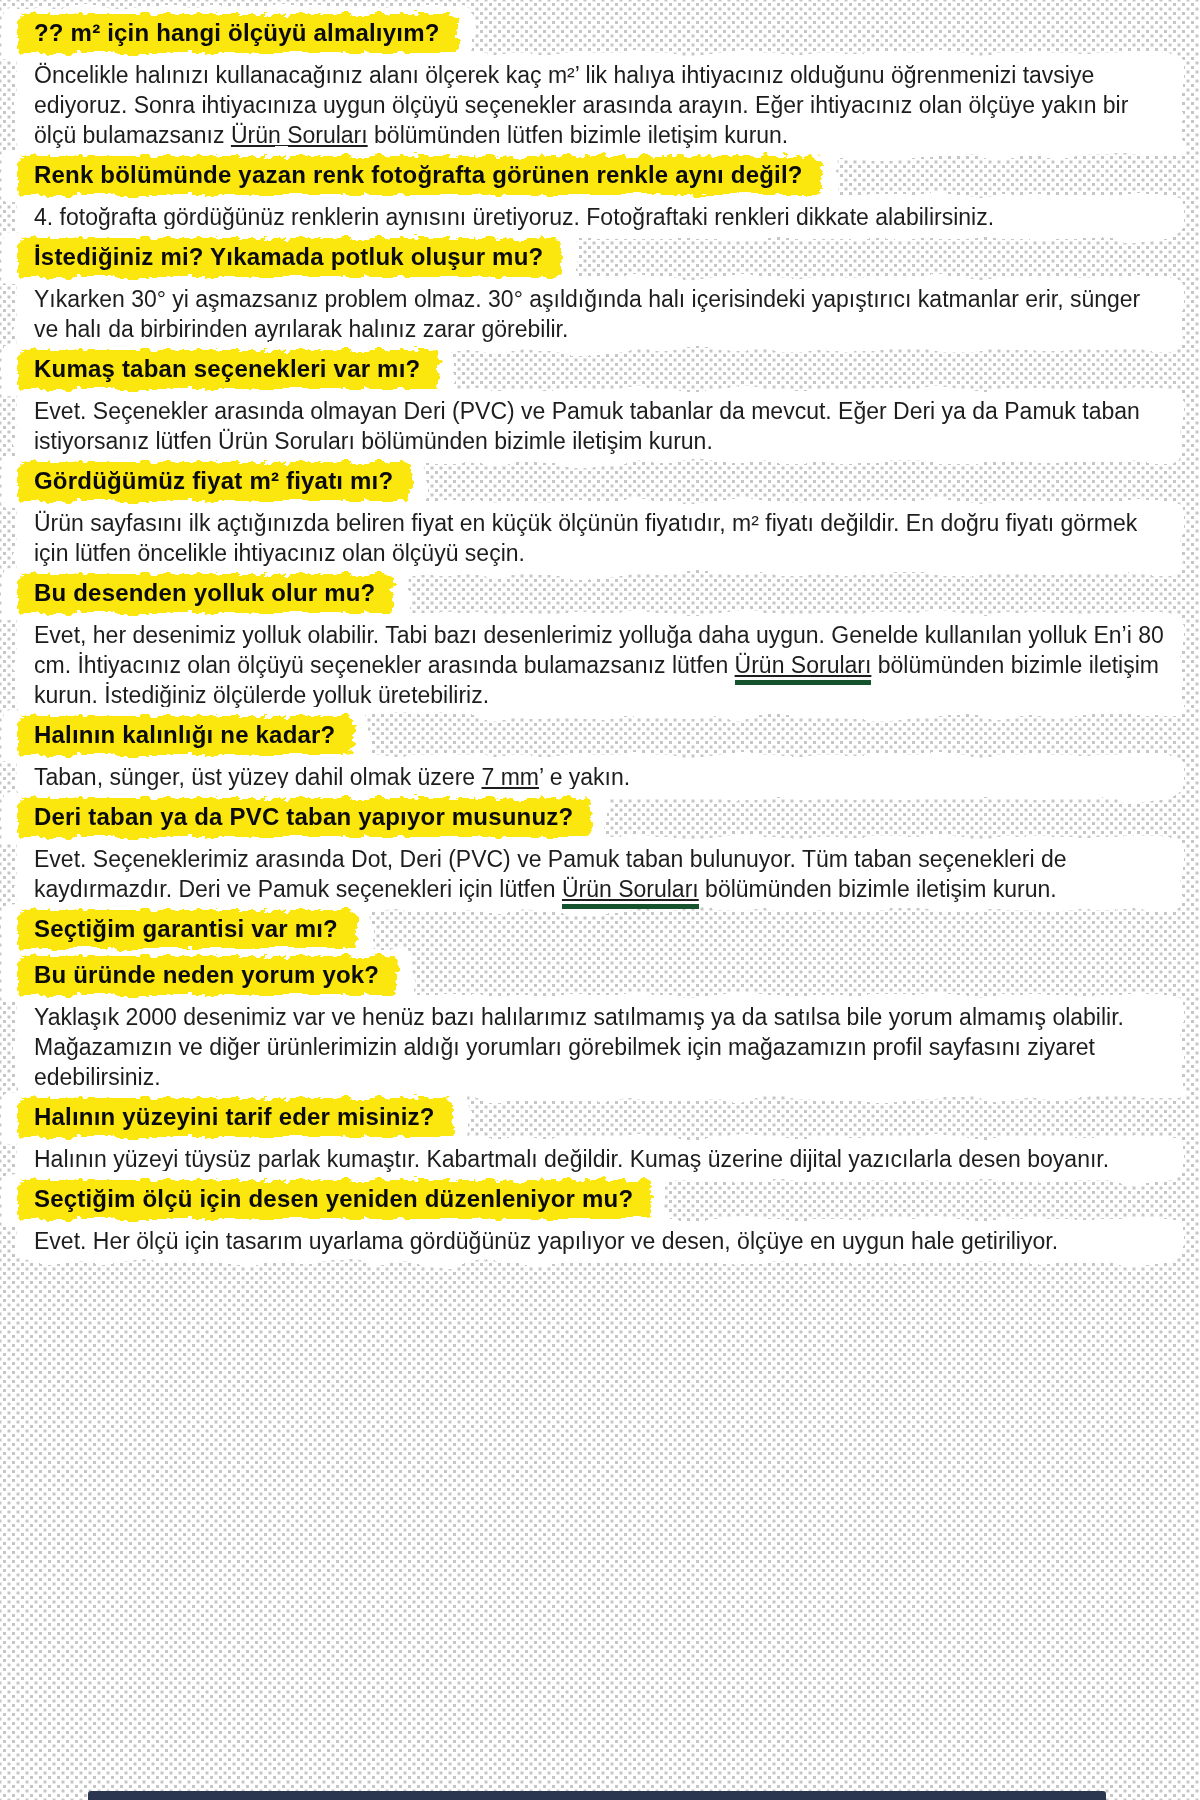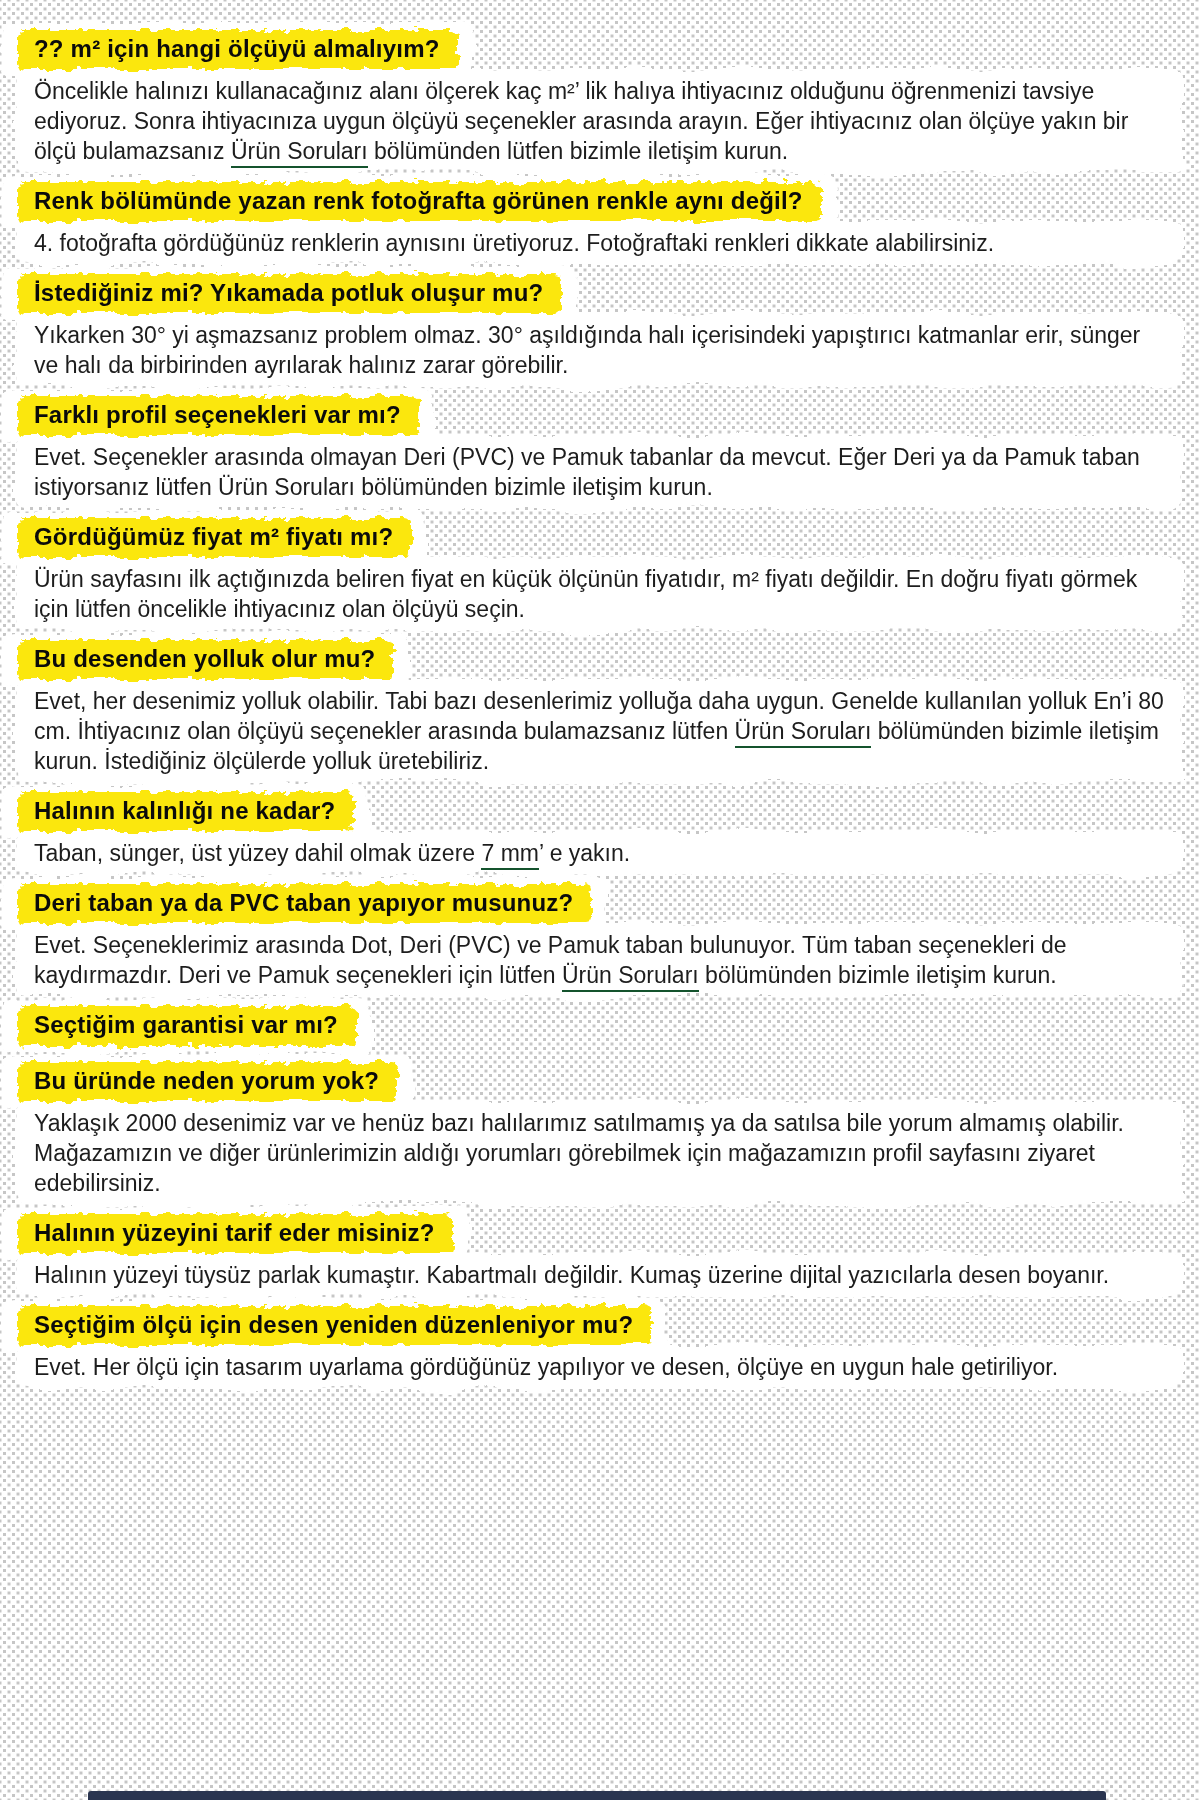--- a/index.html
+++ b/index.html
@@ -21,21 +21,21 @@
     background-position: 0 0, 4.5px 4.5px;
   }
   .content {
     position: relative;
     padding: 14px 34px 0 34px;
   }
   .sec { margin: 0 0 6px 0; }
 
   
   .q {
-    margin: 16px 0 6px -16px;
+    margin: 0 0 6px -16px;
     font-size: 24px;
     line-height: 26px;
     font-weight: bold;
     color: #0b0b0b;
     letter-spacing: 0.2px;
   }
   .hl {
     display: inline-block;
     position: relative;
     z-index: 0;
@@ -73,22 +73,23 @@
   .a::before {
     content: "";
     position: absolute;
     inset: -7px -18px;
     background: #ffffff;
     border-radius: 12px;
     z-index: -1;
     filter: url(#blob);
   }
   .u {
-    border-bottom: 2px solid #14532d;
+    border-bottom: 5px solid #14532d;
     padding-bottom: 2px;
+    text-decoration: underline;
   }
 
   .footer-bar {
     position: absolute;
     left: 88px;
     right: 94px;
     bottom: 0;
     height: 9px;
     background: var(--navy, #2a3550);
     border-radius: 3px 3px 0 0;
@@ -128,21 +129,21 @@
 
   <section class="sec">
     <h2 class="q">
       <span class="hl"><span class="q-text">İstediğiniz mi? Yıkamada potluk oluşur mu?</span></span>
     </h2>
     <p class="a">Yıkarken 30° yi aşmazsanız problem olmaz. 30° aşıldığında halı içerisindeki yapıştırıcı katmanlar erir, sünger ve halı da birbirinden ayrılarak halınız zarar görebilir.</p>
   </section>
 
   <section class="sec">
     <h2 class="q">
-      <span class="hl"><span class="q-text">Farklı profil seçenekleri var mı?</span></span>
+      <span class="hl"><span class="q-text">Kumaş taban seçenekleri var mı?</span></span>
     </h2>
     <p class="a">Evet. Seçenekler arasında olmayan Deri (PVC) ve Pamuk tabanlar da mevcut. Eğer Deri ya da Pamuk taban istiyorsanız lütfen Ürün Soruları bölümünden bizimle iletişim kurun.</p>
   </section>
 
   <section class="sec">
     <h2 class="q">
       <span class="hl"><span class="q-text">Gördüğümüz fiyat m² fiyatı mı?</span></span>
     </h2>
     <p class="a">Ürün sayfasını ilk açtığınızda beliren fiyat en küçük ölçünün fiyatıdır, m² fiyatı değildir. En doğru fiyatı görmek için lütfen öncelikle ihtiyacınız olan ölçüyü seçin.</p>
   </section>

